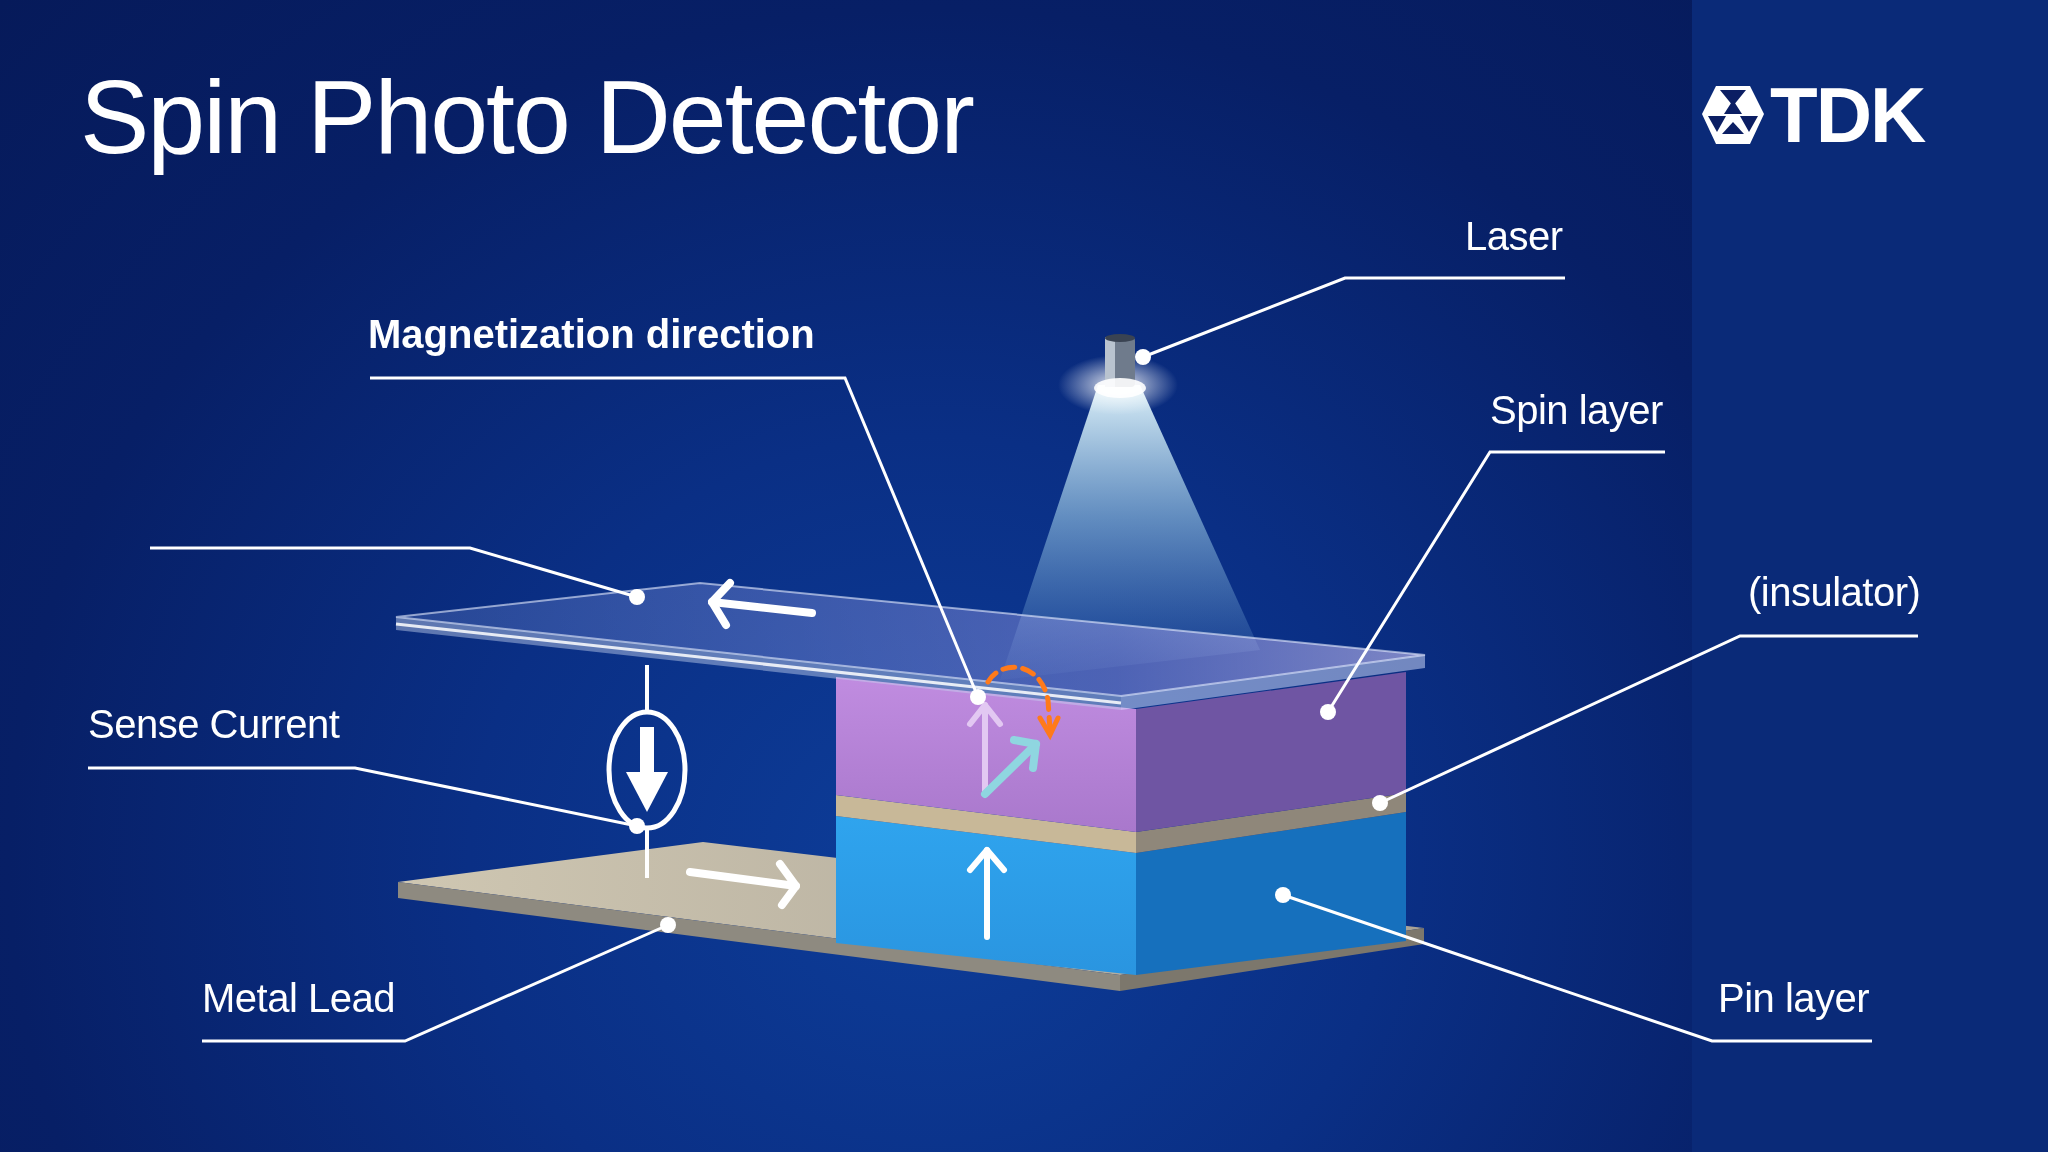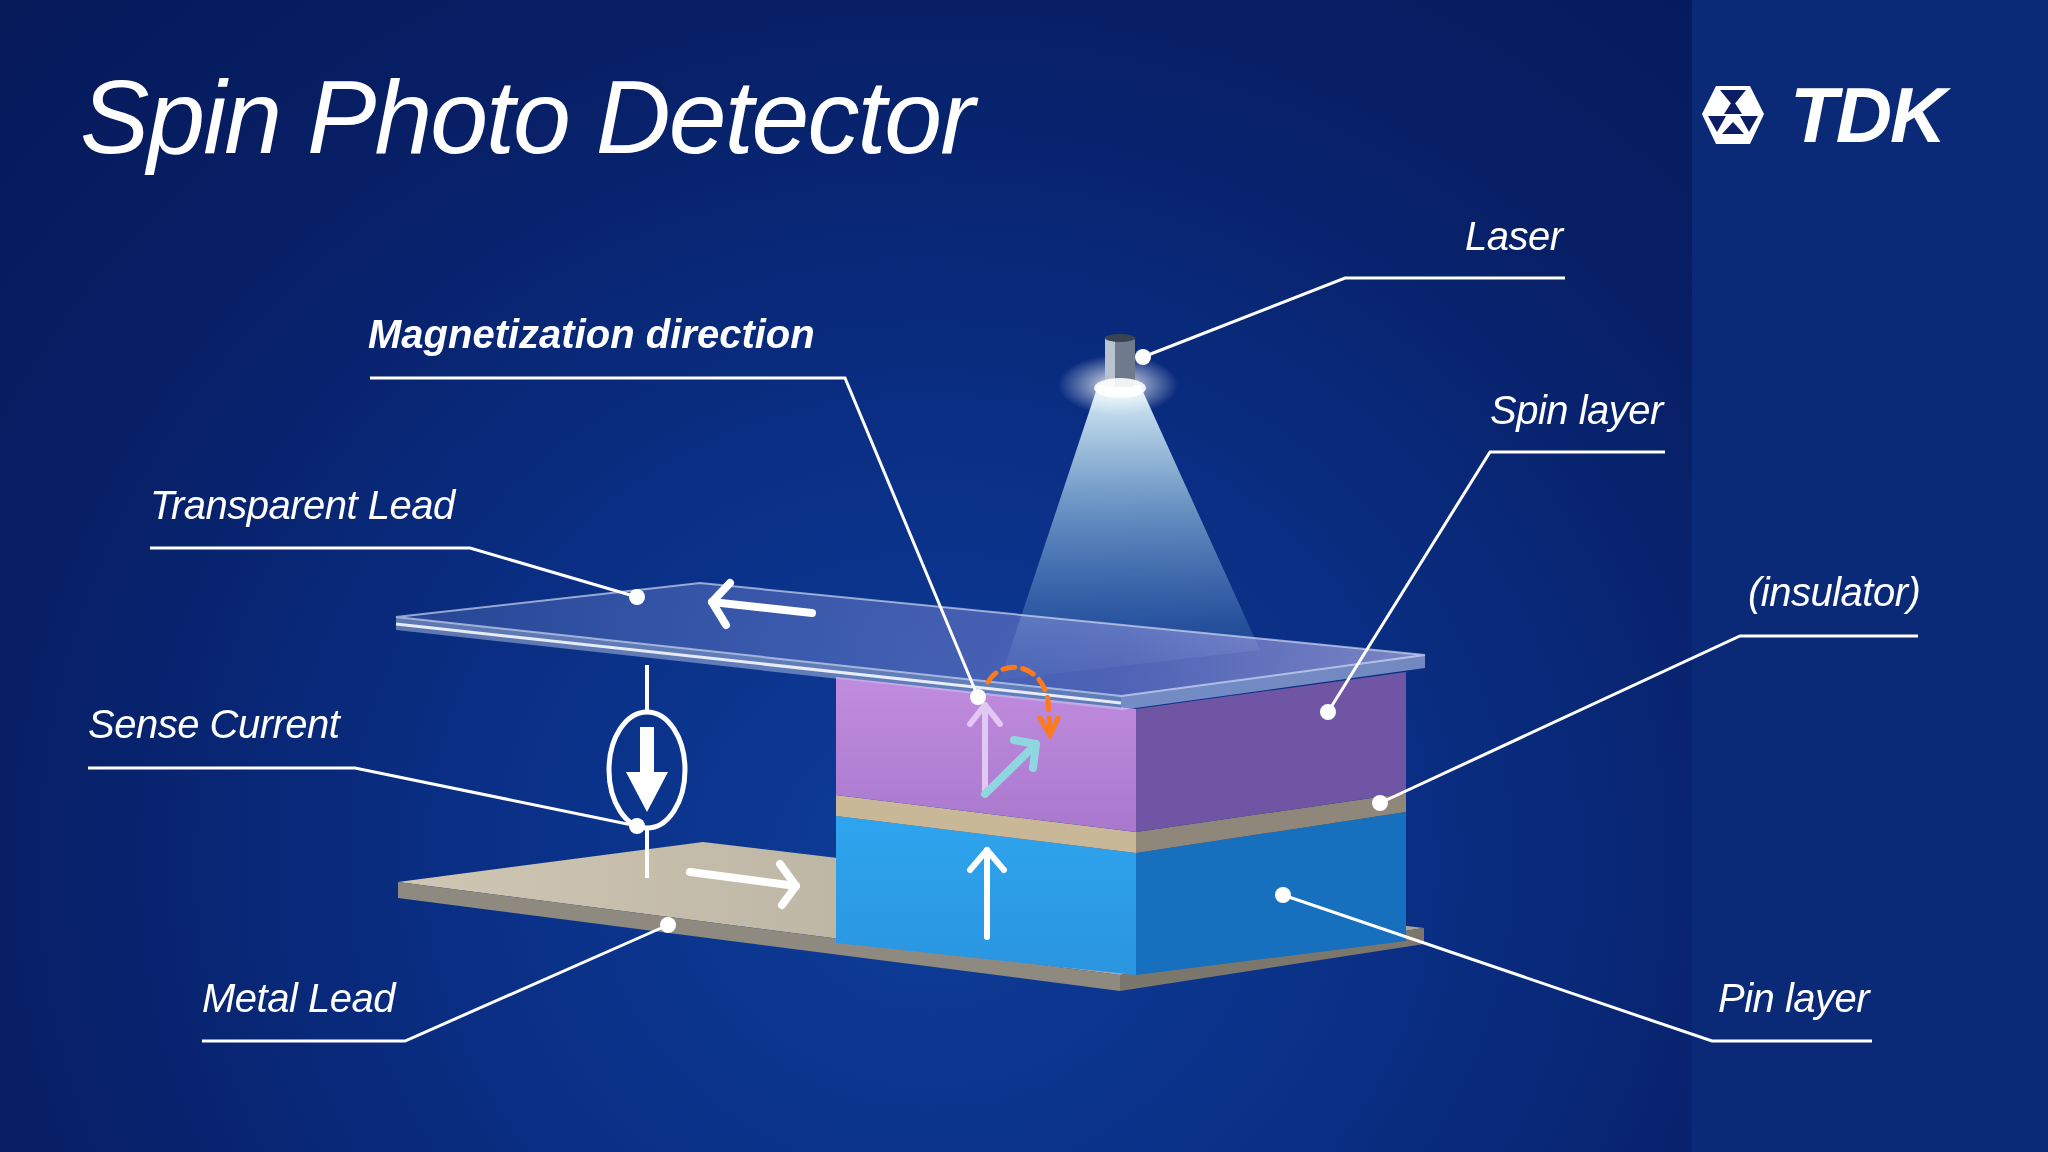--- a/index.html
+++ b/index.html
@@ -1,24 +1,24 @@
 <!DOCTYPE html>
 <html><head>
 <meta charset="utf-8">
 <style>
   html, body { margin:0; padding:0; }
   body { width:2048px; height:1152px; overflow:hidden; background:#0a2a78; }
   .stage { position:relative; width:1692px; height:1152px;
-    background: radial-gradient(ellipse at 55% 75%, #0d3d99 0%, #0a2f85 35%, #071f66 70%, #061a5a 100%); font-style: italic; }
+    background: radial-gradient(ellipse at 55% 75%, #0d3d99 0%, #0a2f85 35%, #071f66 70%, #061a5a 100%); }
   svg { position:absolute; left:0; top:0; }
   .lbl { position:absolute; color:#fff; font-family:"Liberation Sans", sans-serif; white-space:nowrap; }
   .title { left:80px; top:58px; font-size:104px; font-weight:300; letter-spacing:-2px; }
   .thin { font-size:40px; font-weight:400; letter-spacing:-0.5px;text-align:center; }
   .bold { font-size:40px; font-weight:700; }
-  .logo { position:absolute; left:1700px; top:76px; display:flex; align-items:center; gap:24px; }
+  .logo { position:absolute; left:1700px; top:76px; display:flex; align-items:center; gap:4px; }
   .logo-text { color:#fff; font-family:"Liberation Sans", sans-serif; font-weight:700; font-size:78px; letter-spacing:-2px; line-height:1; }
 </style>
 </head>
 <body>
 
 <div class="stage">
 
 <svg width="2048" height="1152" viewBox="0 0 2048 1152">
   <defs>
     <linearGradient id="beam" x1="0" y1="0" x2="0" y2="1">
@@ -156,19 +156,18 @@
     <polygon points="40,32 58,32 49,48" fill="#0b1e63"></polygon>
     <polygon points="24,30 42,30 33,16" fill="#0b1e63"></polygon>
     <polygon points="22,50 44,50 33,38" fill="#0b1e63"></polygon>
   </svg>
   <span class="logo-text">TDK</span>
 </div>
 
 <div class="lbl thin" style="left:1465px; top:214px;">Laser</div>
 <div class="lbl bold" style="left:368px; top:312px;text-align:center;">Magnetization direction</div>
 <div class="lbl thin" style="left:1490px; top:388px;">Spin layer</div>
-<div class="lbl thin" style="left:150px; top:483px;">Transparent Lead</div>
 <div class="lbl thin" style="left:1748px; top:570px;">(insulator)</div>
 <div class="lbl thin" style="left:88px; top:702px;">Sense Current</div>
 <div class="lbl thin" style="left:202px; top:976px;">Metal Lead</div>
 <div class="lbl thin" style="left:1718px; top:976px;">Pin layer</div>
 
 </div>
 
 </body></html>

